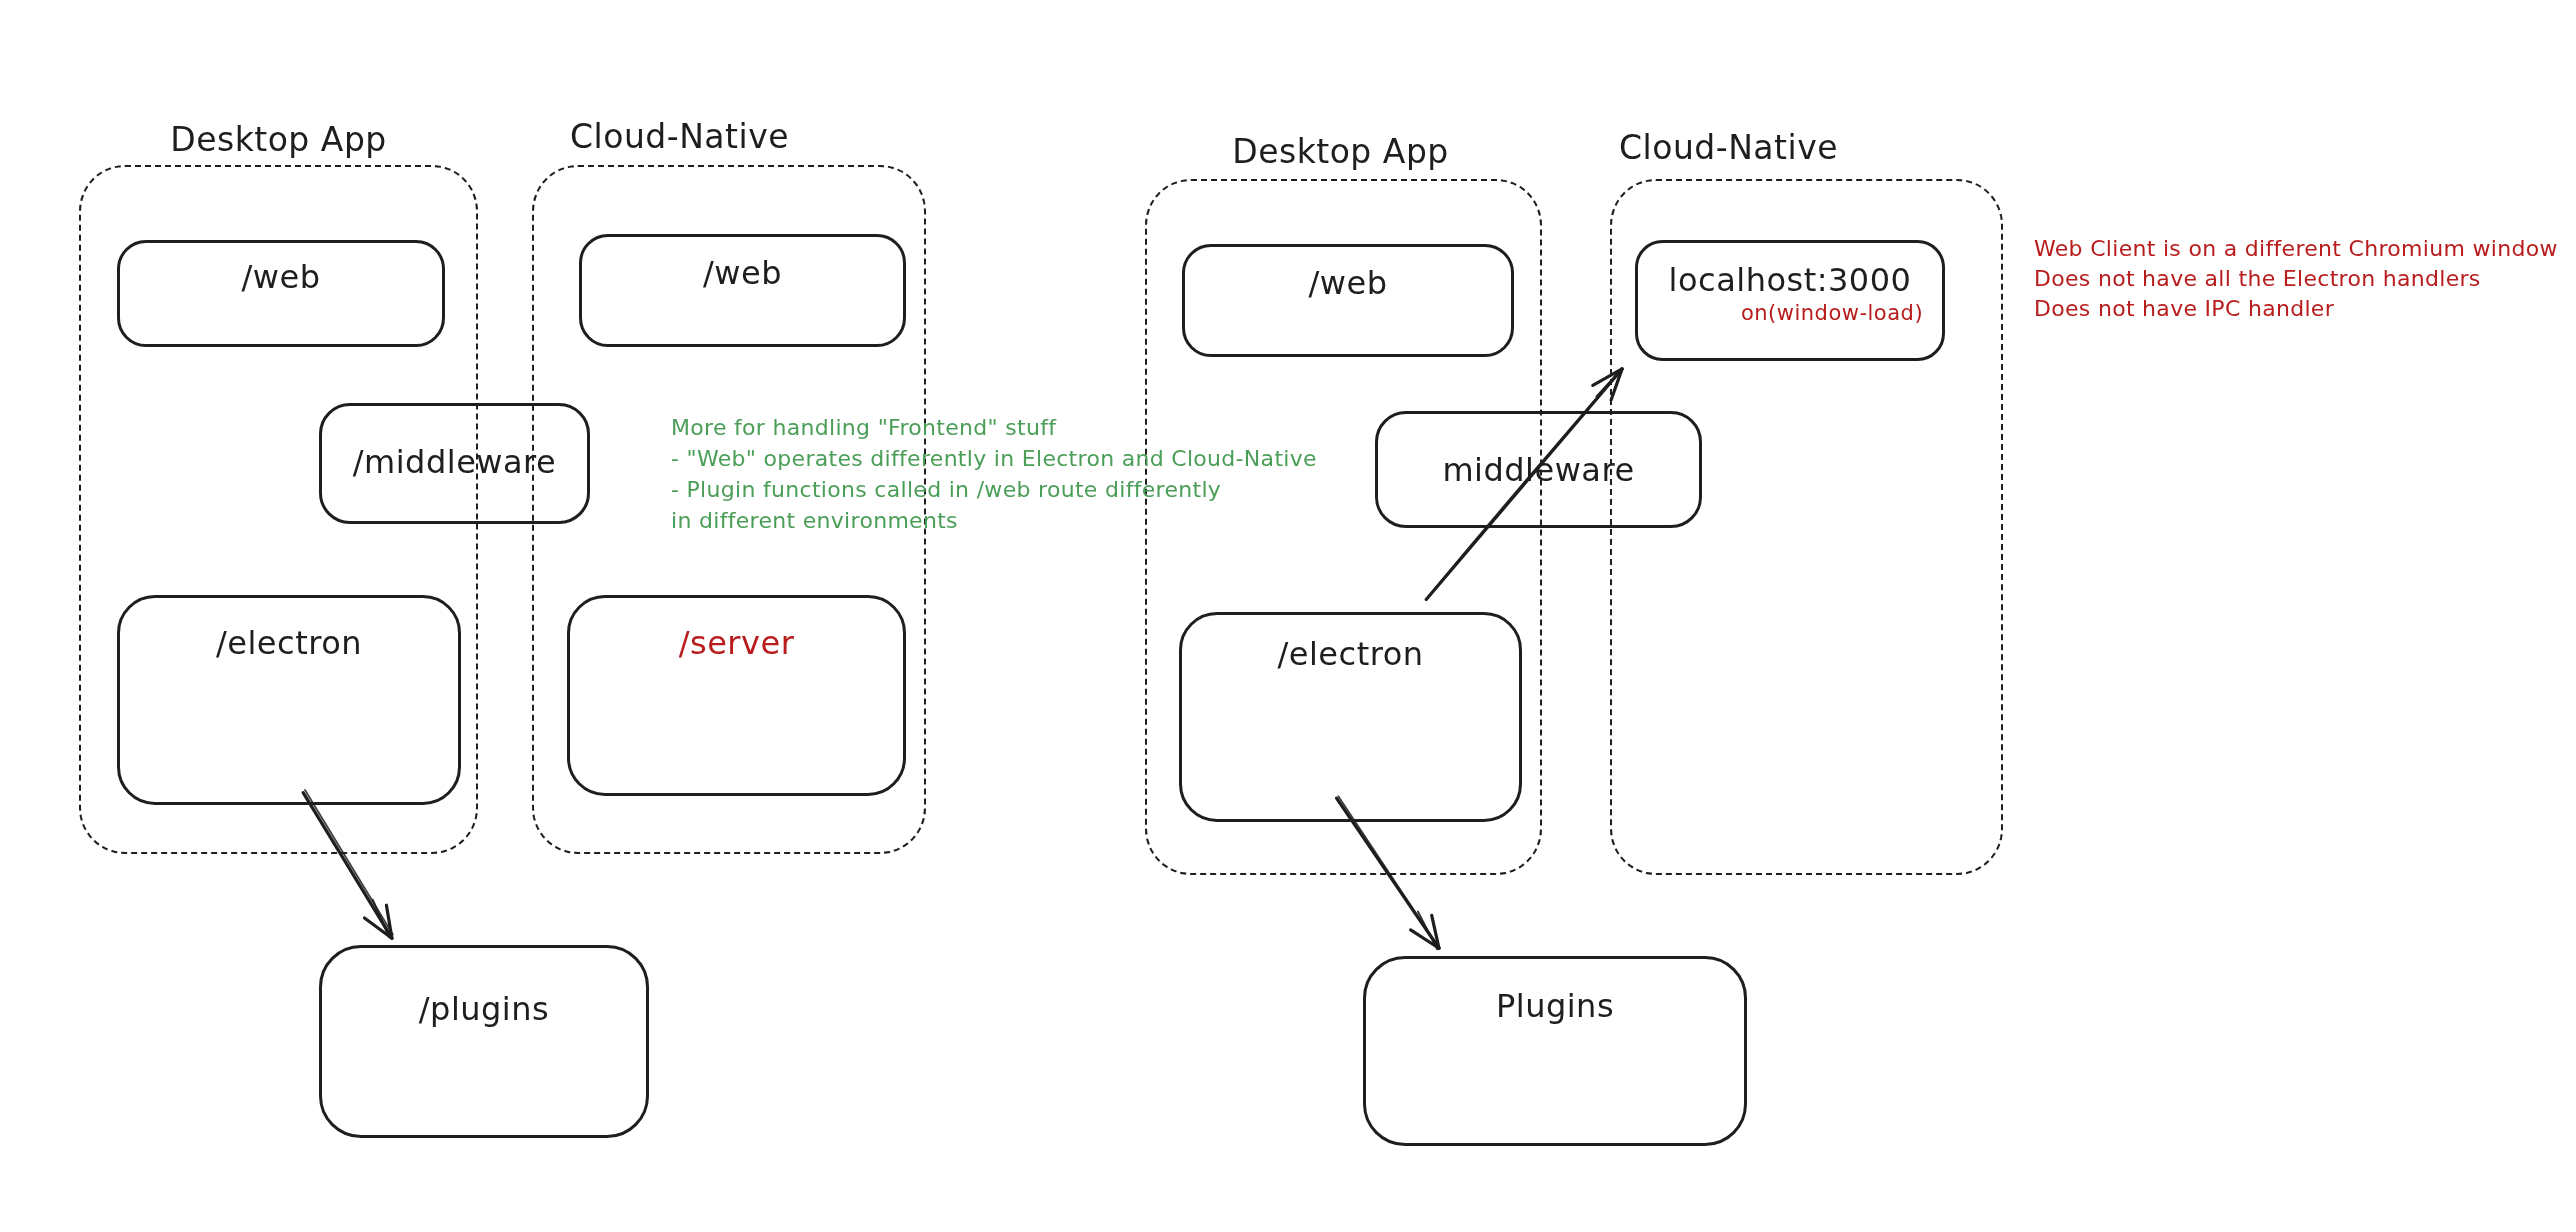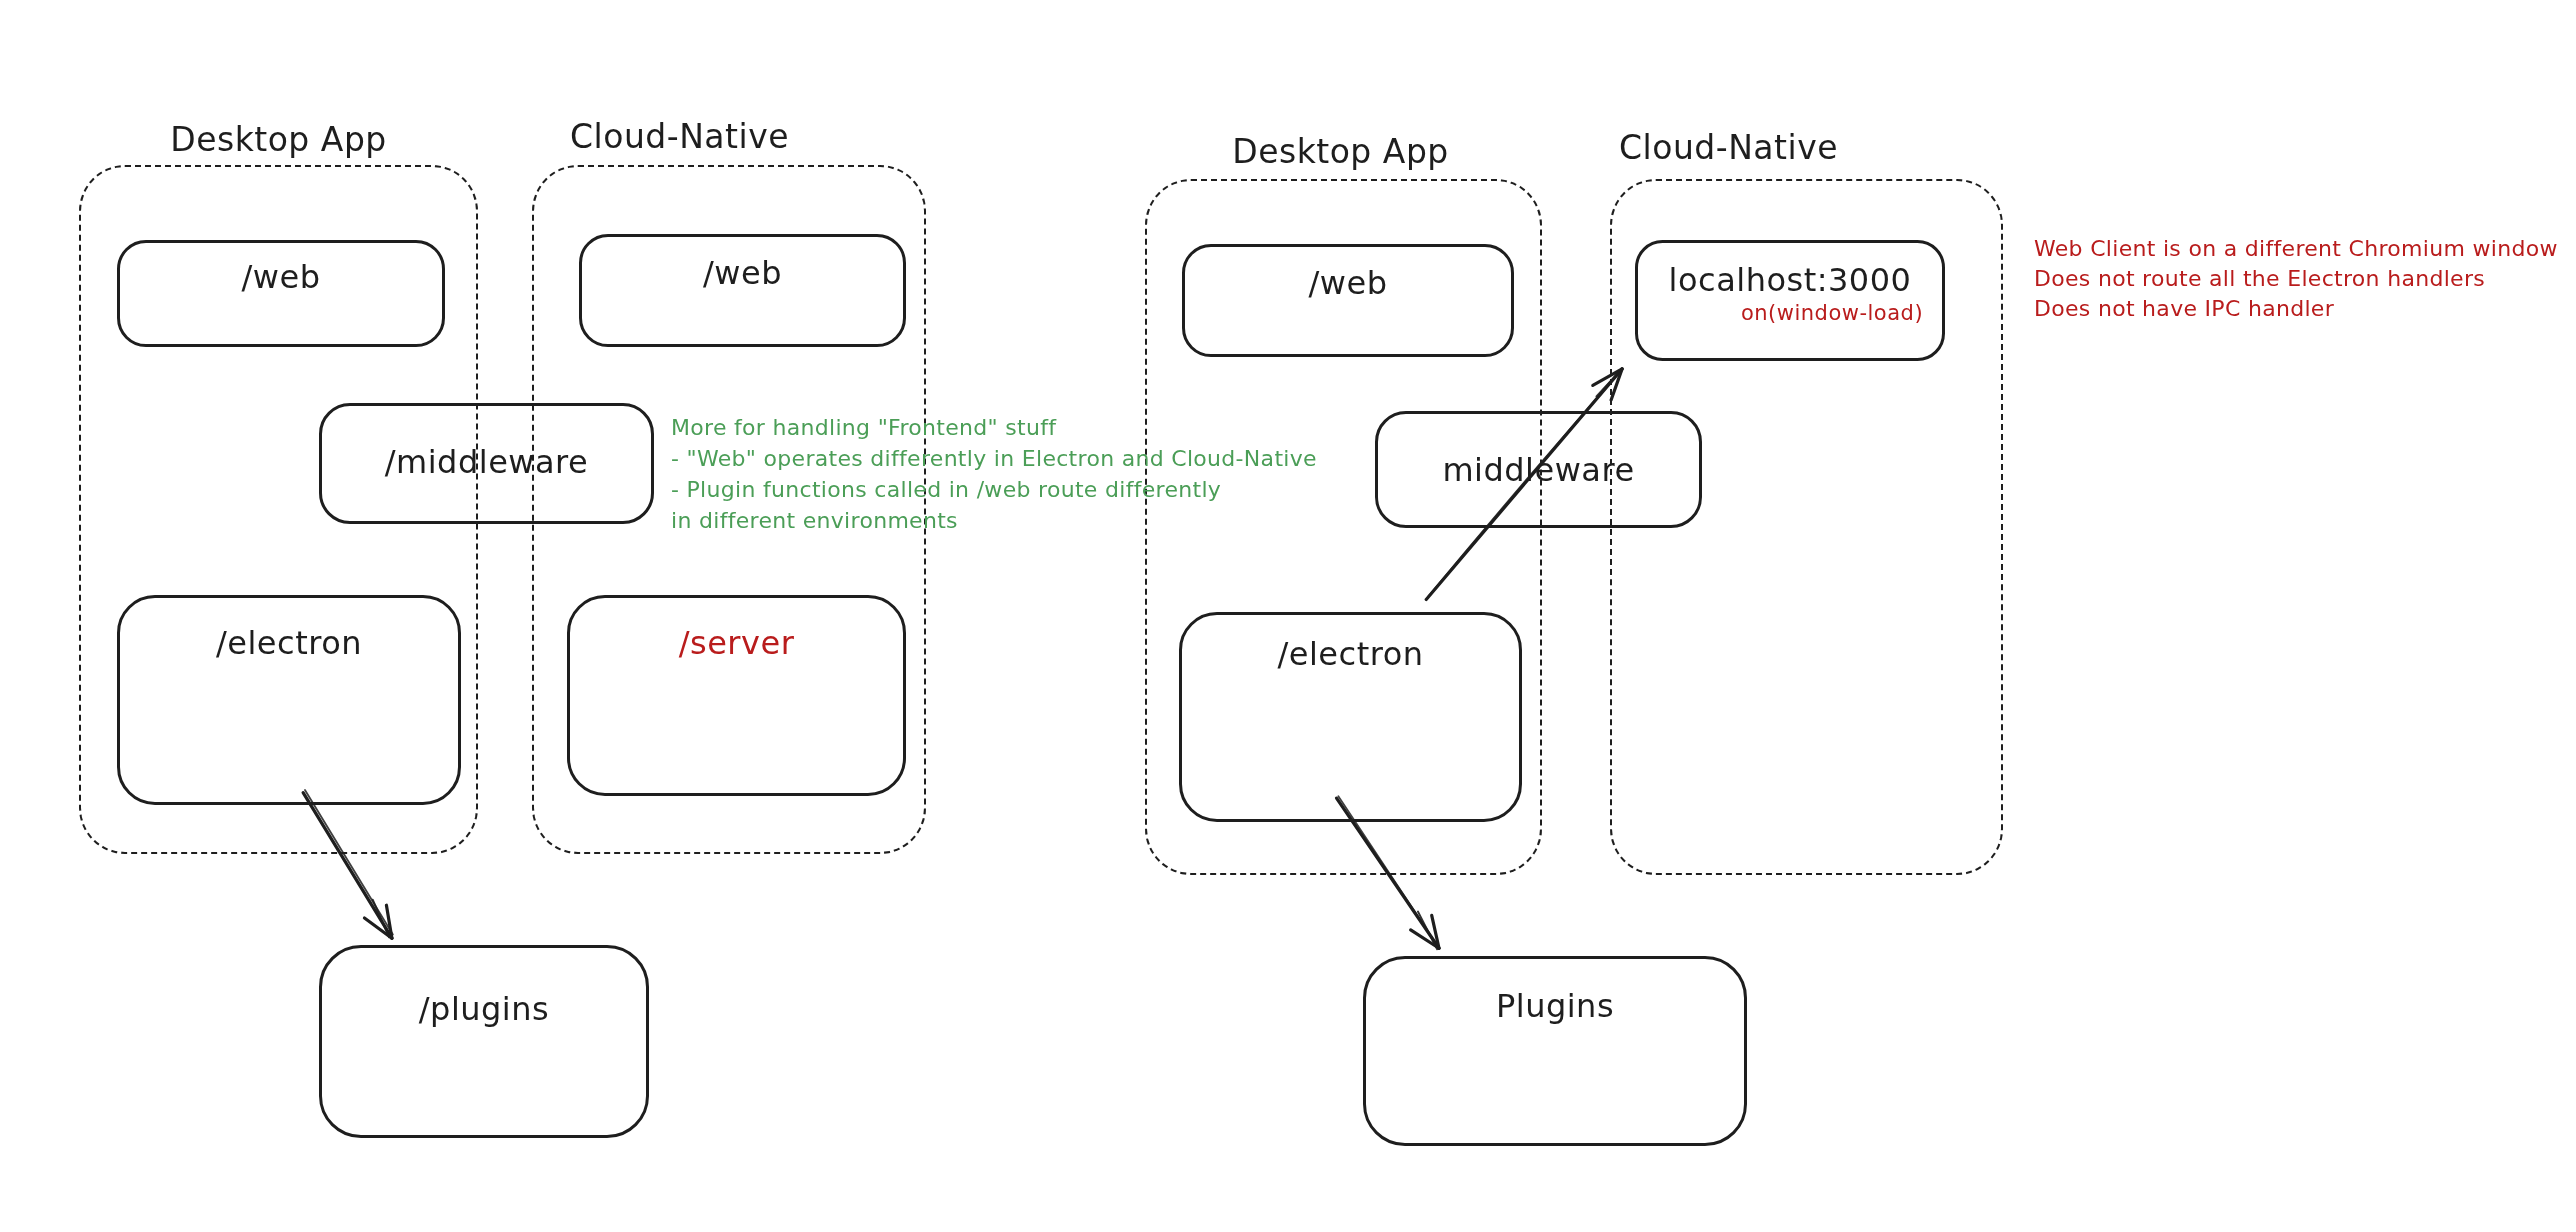--- a/index.html
+++ b/index.html
@@ -29,21 +29,21 @@
   <div class="group-title" style="left:524px;top:117px;">Cloud-Native</div>
   <div class="group-title" style="left:1185px;top:132px;">Desktop App</div>
   <div class="group-title" style="left:1573px;top:128px;">Cloud-Native</div>
 
   <div class="box" style="left:117px;top:240px;width:328px;height:107px;border-radius:29px;padding-top:14.6px;">
     <span class="lbl">/web</span>
   </div>
   <div class="box" style="left:579px;top:234px;width:327px;height:113px;border-radius:29px;padding-top:16.5px;">
     <span class="lbl">/web</span>
   </div>
-  <div class="box" style="left:319px;top:403px;width:335px;height:121px;border-radius:31px;padding-top:37px;">
+  <div class="box" style="left:319px;top:403px;width:271px;height:121px;border-radius:31px;padding-top:37px;">
     <span class="lbl">/middleware</span>
   </div>
   <div class="box" style="left:117px;top:595px;width:344px;height:210px;border-radius:38px;padding-top:26px;">
     <span class="lbl">/electron</span>
   </div>
   <div class="box" style="left:567px;top:595px;width:339px;height:201px;border-radius:38px;padding-top:26px;text-align:center;">
     <span class="lbl red">/server</span>
   </div>
   <div class="box" style="left:319px;top:945px;width:330px;height:193px;border-radius:42px;padding-top:42px;">
     <span class="lbl">/plugins</span>
@@ -68,21 +68,21 @@
 
   <div class="note green" style="left:671px;top:412px;">
     <div>More for handling "Frontend" stuff</div>
     <div>- "Web" operates differently in Electron and Cloud-Native</div>
     <div>- Plugin functions called in /web route differently</div>
     <div>in different environments</div>
   </div>
 
   <div class="note red" style="left:2034px;top:234px;line-height:30px;">
     <div>Web Client is on a different Chromium window</div>
-    <div>Does not route all the Electron handlers</div>
+    <div>Does not have all the Electron handlers</div>
     <div>Does not have IPC handler</div>
   </div>
 
   <svg class="arrows" width="2576" height="1232" viewBox="0 0 2814 1346">
 
     <g>
       <path d="M331,866 L428,1025" stroke-width="3.5"></path>
       <path d="M333,863 Q380,940 429,1021" stroke-width="2" opacity="0.85"></path>
       <path d="M428,1025 L398,1003" stroke-width="3.5"></path>
       <path d="M428,1025 L422,989" stroke-width="3.5"></path>

